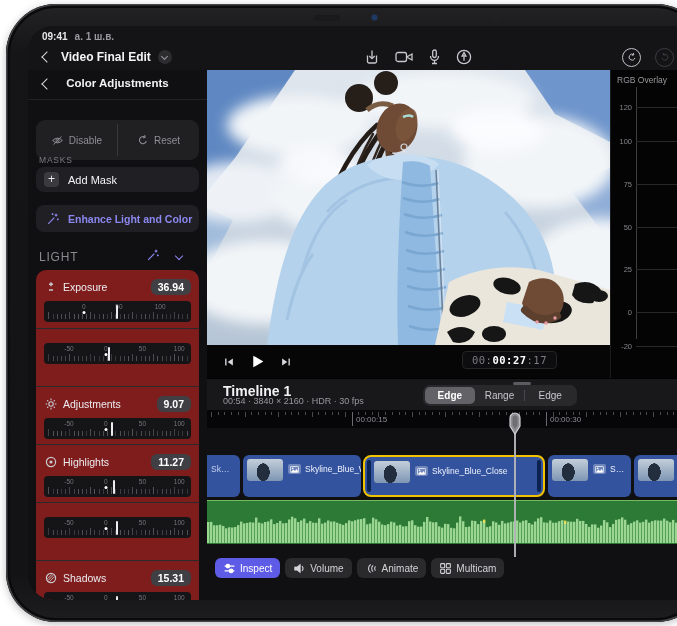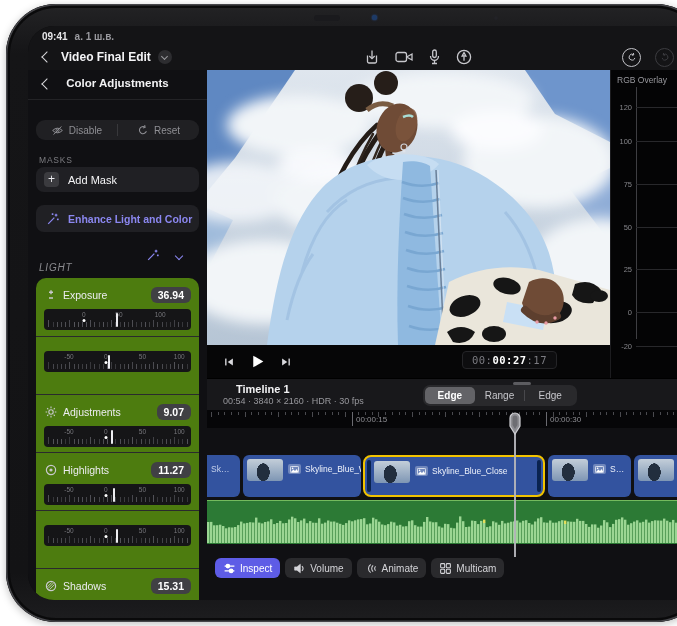--- a/index.html
+++ b/index.html
@@ -27,33 +27,33 @@
   .cicons{position:absolute;left:336px;top:0;height:26px;display:flex;align-items:center;gap:15px;}
   .cicons svg,.undoredo svg{display:block;}
   .undoredo{position:absolute;left:594px;top:0;height:26px;display:flex;align-items:center;gap:14px;}
   .ocirc{width:17px;height:17px;border-radius:50%;border:1.3px solid #c2c2c7;display:flex;align-items:center;justify-content:center;}
   .ocirc.dim{border-color:#3c3c40;}
   
   .panel{position:absolute;left:0;top:44px;width:179px;height:530px;background:#101013;border-right:1px solid #000;}
   .pheader{position:absolute;left:0;top:0;width:100%;height:29px;border-bottom:1px solid #232326;}
   .pheader .chev{position:absolute;left:15px;top:10px;}
   .ptitle{position:absolute;left:0;top:7px;width:100%;text-align:center;font-size:11.5px;font-weight:bold;color:#f2f2f4;}
-  .drpill{position:absolute;left:8px;top:50px;width:163px;height:20px;background:#202023;border-radius:9px;display:flex;}
+  .drpill{position:absolute;left:8px;top:50px;width:163px;height:40px;background:#202023;border-radius:9px;display:flex;}
   .drcell{flex:1;display:flex;align-items:center;justify-content:center;gap:5px;font-size:10px;color:#8f8f94;}
   .drdiv{width:1px;background:#38383b;margin:4px 0;}
   .seclab{position:absolute;left:11px;font-size:8.5px;letter-spacing:.8px;color:#7c7c80;}
   .bigbtn{position:absolute;left:8px;width:163px;background:#202024;border-radius:8px;display:flex;align-items:center;}
   .plusbox{width:15px;height:15px;border-radius:4px;background:#3b3b3f;color:#ececf0;font-size:12px;line-height:14px;text-align:center;margin:0 9px 0 8px;}
   .addlab{font-size:11px;color:#f4f4f6;}
   .enhlab{font-size:10.5px;font-weight:bold;color:#8b87f0;margin-left:8px;}
   .lightrow{position:absolute;left:0;top:176px;width:100%;height:22px;}
-  .lightrow .lab{position:absolute;left:11px;top:16px;font-size:10px;letter-spacing:.8px;color:#8a8a8e;font-style:italic;}
+  .lightrow .lab{position:absolute;left:11px;top:4px;font-size:12px;letter-spacing:.8px;color:#8a8a8e;}
   .lightrow .wnd{position:absolute;left:118px;top:2px;}
   .lightrow .chev{position:absolute;left:148px;top:7px;width:5px;height:5px;border-color:#8b87f0;}
-  .scards{position:absolute;left:8px;top:208px;width:163px;background:#4d7c0f;border-radius:10px;overflow:hidden;}
+  .scards{position:absolute;left:8px;top:200px;width:163px;background:#7f1d1d;border-radius:10px;overflow:hidden;}
   .srow{height:58px;padding:8px 8px 0 8px;box-sizing:border-box;}
   .srow + .srow{border-top:1px solid #2a2a2d;}
   .srhead{display:flex;align-items:center;gap:6px;height:17px;}
   .sicon{width:13px;height:13px;display:flex;align-items:center;justify-content:center;color:#c9c9ce;font-size:11px;}
   .sname{font-size:10.5px;color:#ececf0;}
   .sval{margin-left:auto;background:#404044;border-radius:6px;padding:2px 7px;font-size:10.5px;font-weight:bold;color:#fff;}
   .ruler{position:relative;margin-top:6px;height:21px;background:#151517;border-radius:4px;overflow:hidden;}
   .rlab{position:absolute;top:2px;transform:translateX(-50%);font-size:6.5px;color:#77777c;}
   .tick{position:absolute;bottom:3px;width:1px;background:#56565c;}
   .dot{position:absolute;bottom:8px;width:3px;height:3px;border-radius:50%;background:#fff;transform:translateX(-50%);}
@@ -69,21 +69,21 @@
   
   .scope{position:absolute;left:582px;top:44px;width:108px;height:308px;background:#040405;border-left:1px solid #1c1c1f;}
   .scopetitle{position:absolute;left:6px;top:5px;font-size:8.5px;color:#98989d;}
   .sgrid{position:absolute;left:25px;height:1px;width:83px;background:#28282b;}
   .saxis{position:absolute;left:25px;top:17px;width:1px;height:252px;background:#3e3e42;}
   .slab{position:absolute;left:0;width:21px;text-align:right;font-size:7.5px;color:#85858a;transform:translateY(-50%);}
   
   .timeline{position:absolute;left:179px;top:352px;width:511px;height:222px;background:#101013;}
   .tlhead{position:absolute;left:0;top:0;width:100%;height:32px;background:#18181b;border-top:1px solid #000;}
   .dragpill{position:absolute;left:306px;top:3px;width:18px;height:3px;border-radius:2px;background:#5c5c60;}
-  .tlname{position:absolute;left:29px;top:4px;font-size:11px;font-weight:bold;color:#f2f2f4;}
+  .tlname{position:absolute;left:16px;top:4px;font-size:14px;font-weight:bold;color:#f2f2f4;}
   .tlmeta{position:absolute;left:16px;top:17px;font-size:9px;color:#98989d;}
   .seg{position:absolute;left:216px;top:6px;width:154px;height:21px;background:#29292c;border-radius:7px;display:flex;align-items:center;padding:2px;box-sizing:border-box;}
   .segbtn{flex:1;height:100%;display:flex;align-items:center;justify-content:center;font-size:10px;color:#c7c7cc;border-radius:5px;}
   .segbtn.sel{background:#636367;color:#fff;font-weight:bold;}
   .segdiv{width:1px;height:11px;background:#48484c;}
   .tlruler{position:absolute;left:0;top:32px;width:100%;height:18px;background:#060608;}
   .rt{position:absolute;top:2px;width:1px;background:#4a4a4f;}
   .rtlab{position:absolute;top:5px;font-size:8px;color:#8e8e93;}
   .tracks{position:absolute;left:0;top:50px;width:100%;height:172px;background:#101013;}
   .clipsrow{position:absolute;left:0;top:27px;width:100%;height:42px;}

